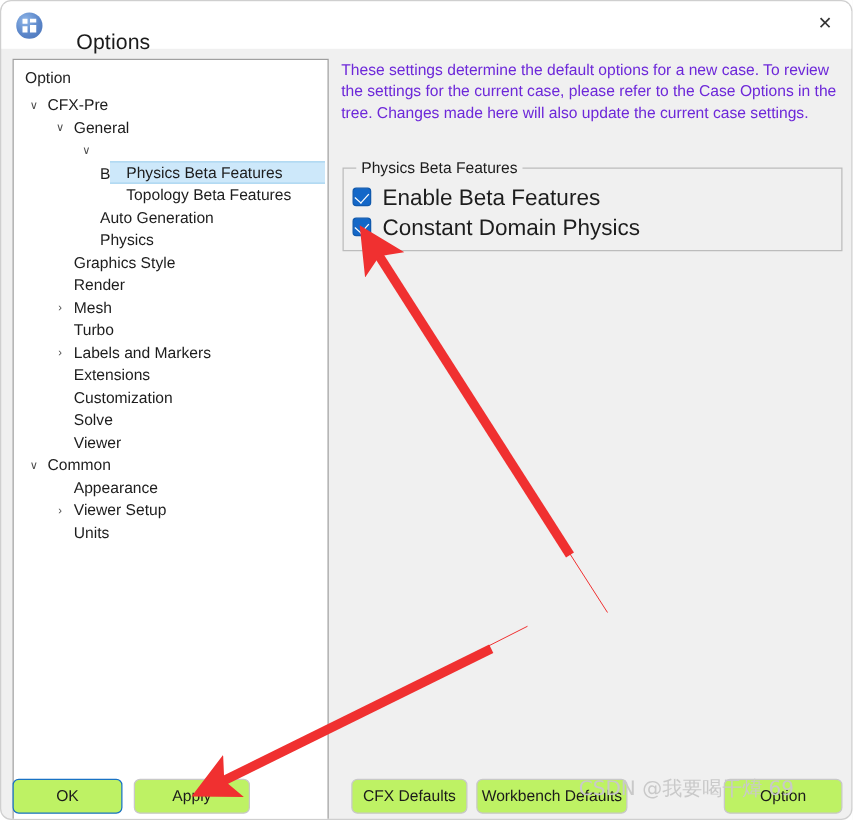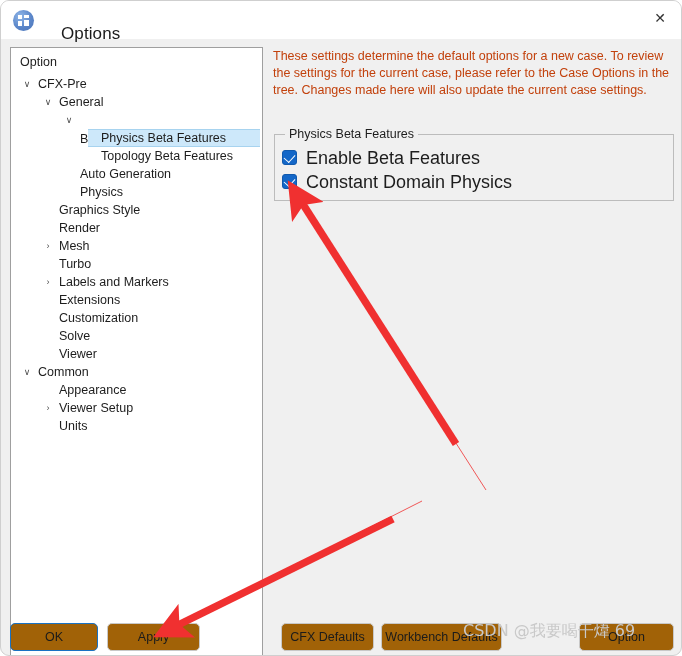--- a/index.html
+++ b/index.html
@@ -122,21 +122,21 @@
     box-sizing: border-box;
   }
 
   
   #desc-text {
     position: absolute;
     left: 272px; top: 47px;
     width: 404px;
     font-size: 12.5px;
     line-height: 17px;
-    color: #c2410c;
+    color: #6d28d9;
   }
 
   #group-box {
     position: absolute;
     left: 273px; top: 133px;
     width: 400px;
     height: 67px;
     border: 1px solid #bcbcbc;
     box-sizing: border-box;
   }
@@ -175,21 +175,21 @@
     left: 24px; top: -2px;
     font-size: 18px;
     color: #1d1d1d;
     white-space: nowrap;
   }
 
   
   .btn {
     position: absolute;
     height: 28px;
-    background: #a16207;
+    background: #bef264;
     border: 1px solid #c8c8c8;
     border-radius: 5px;
     box-sizing: border-box;
     font-size: 12.5px;
     color: #1b1b1b;
     display: flex;
     align-items: center;
     justify-content: center;
     font-family: "Liberation Sans", sans-serif;
     cursor: default;

